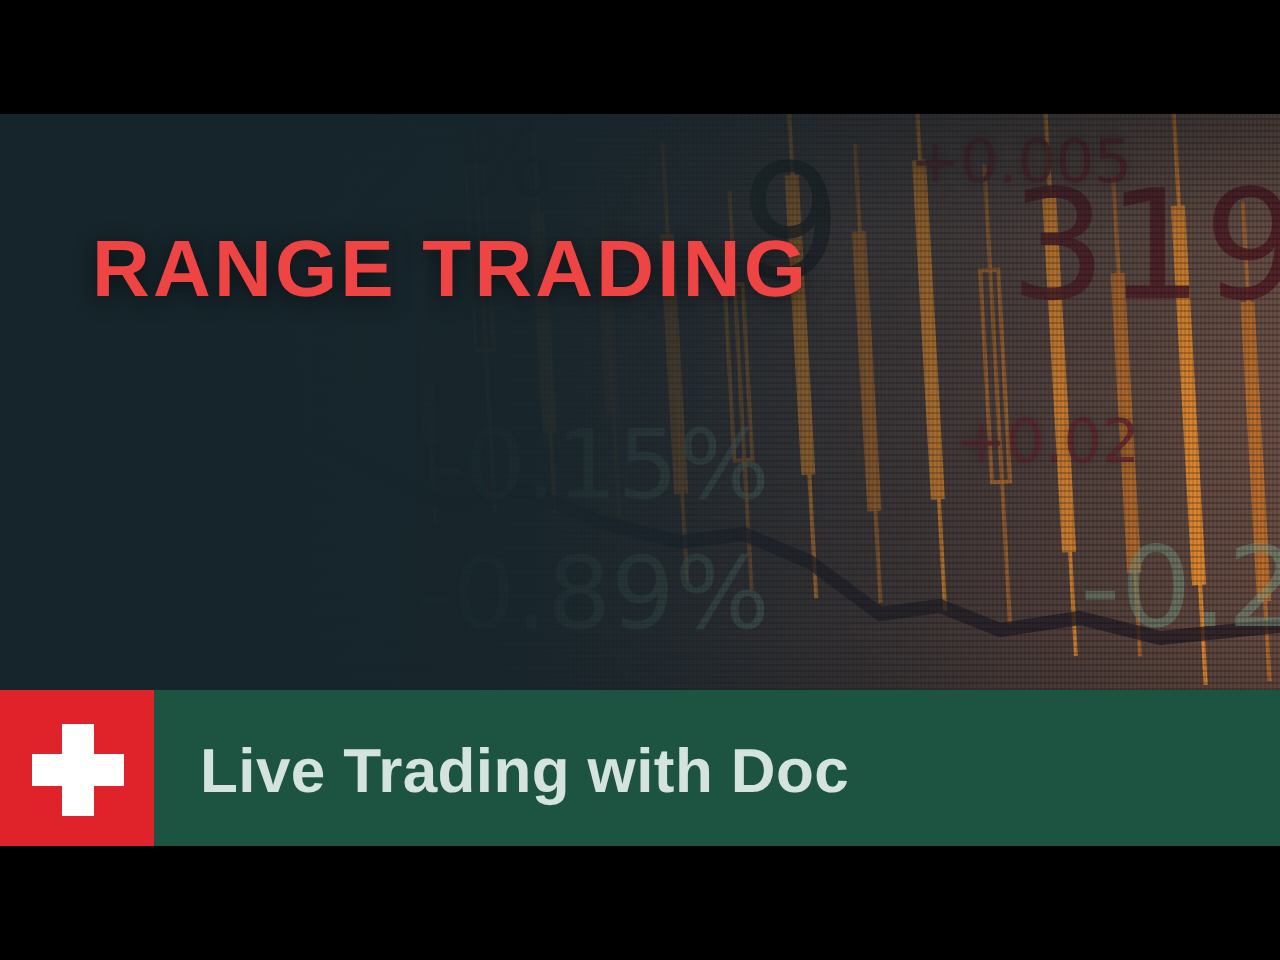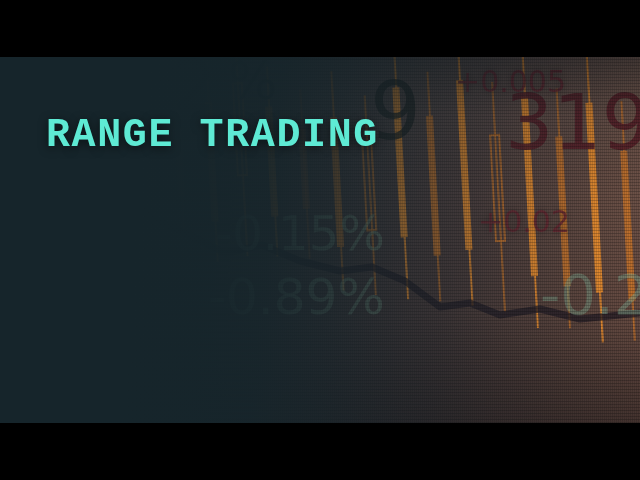--- a/index.html
+++ b/index.html
@@ -189,22 +189,22 @@
       rgba(10,14,18,0.22) 100%);
     pointer-events: none;
   }
 
   
   #headline {
     position: absolute;
     left: 46px;
     top: 52px;
     z-index: 20;
-    color: #5eead4;
-    font-family: Liberation Mono, monospace;
+    color: #ef4444;
+    font-family: Liberation Sans, sans-serif;
     font-weight: bold;
     font-size: 40px;
     line-height: 1.33;
     letter-spacing: 1.6px;
     text-shadow: 0 2px 10px rgba(0,0,0,0.55);
   }
   #headline .hl-line { display: block; }
 
   
   #brand-bar {
@@ -323,18 +323,27 @@
 
       <div class="scanlines"></div>
       <div class="scrim-top"></div>
       <div class="scrim-left"></div>
     </div>
 
     <div id="headline">
       <span class="hl-line">RANGE TRADING</span>
     </div>
 
+    <div id="brand-bar">
+      <div id="swiss-flag">
+        <div class="cross-v"></div>
+        <div class="cross-h"></div>
+      </div>
+      <div id="brand-strip">
+        <span id="brand-text">Live Trading with Doc</span>
+      </div>
+    </div>
 
   </div>
 
   <div class="letterbox bottom"></div>
 
 </div>
 
 </body></html>

